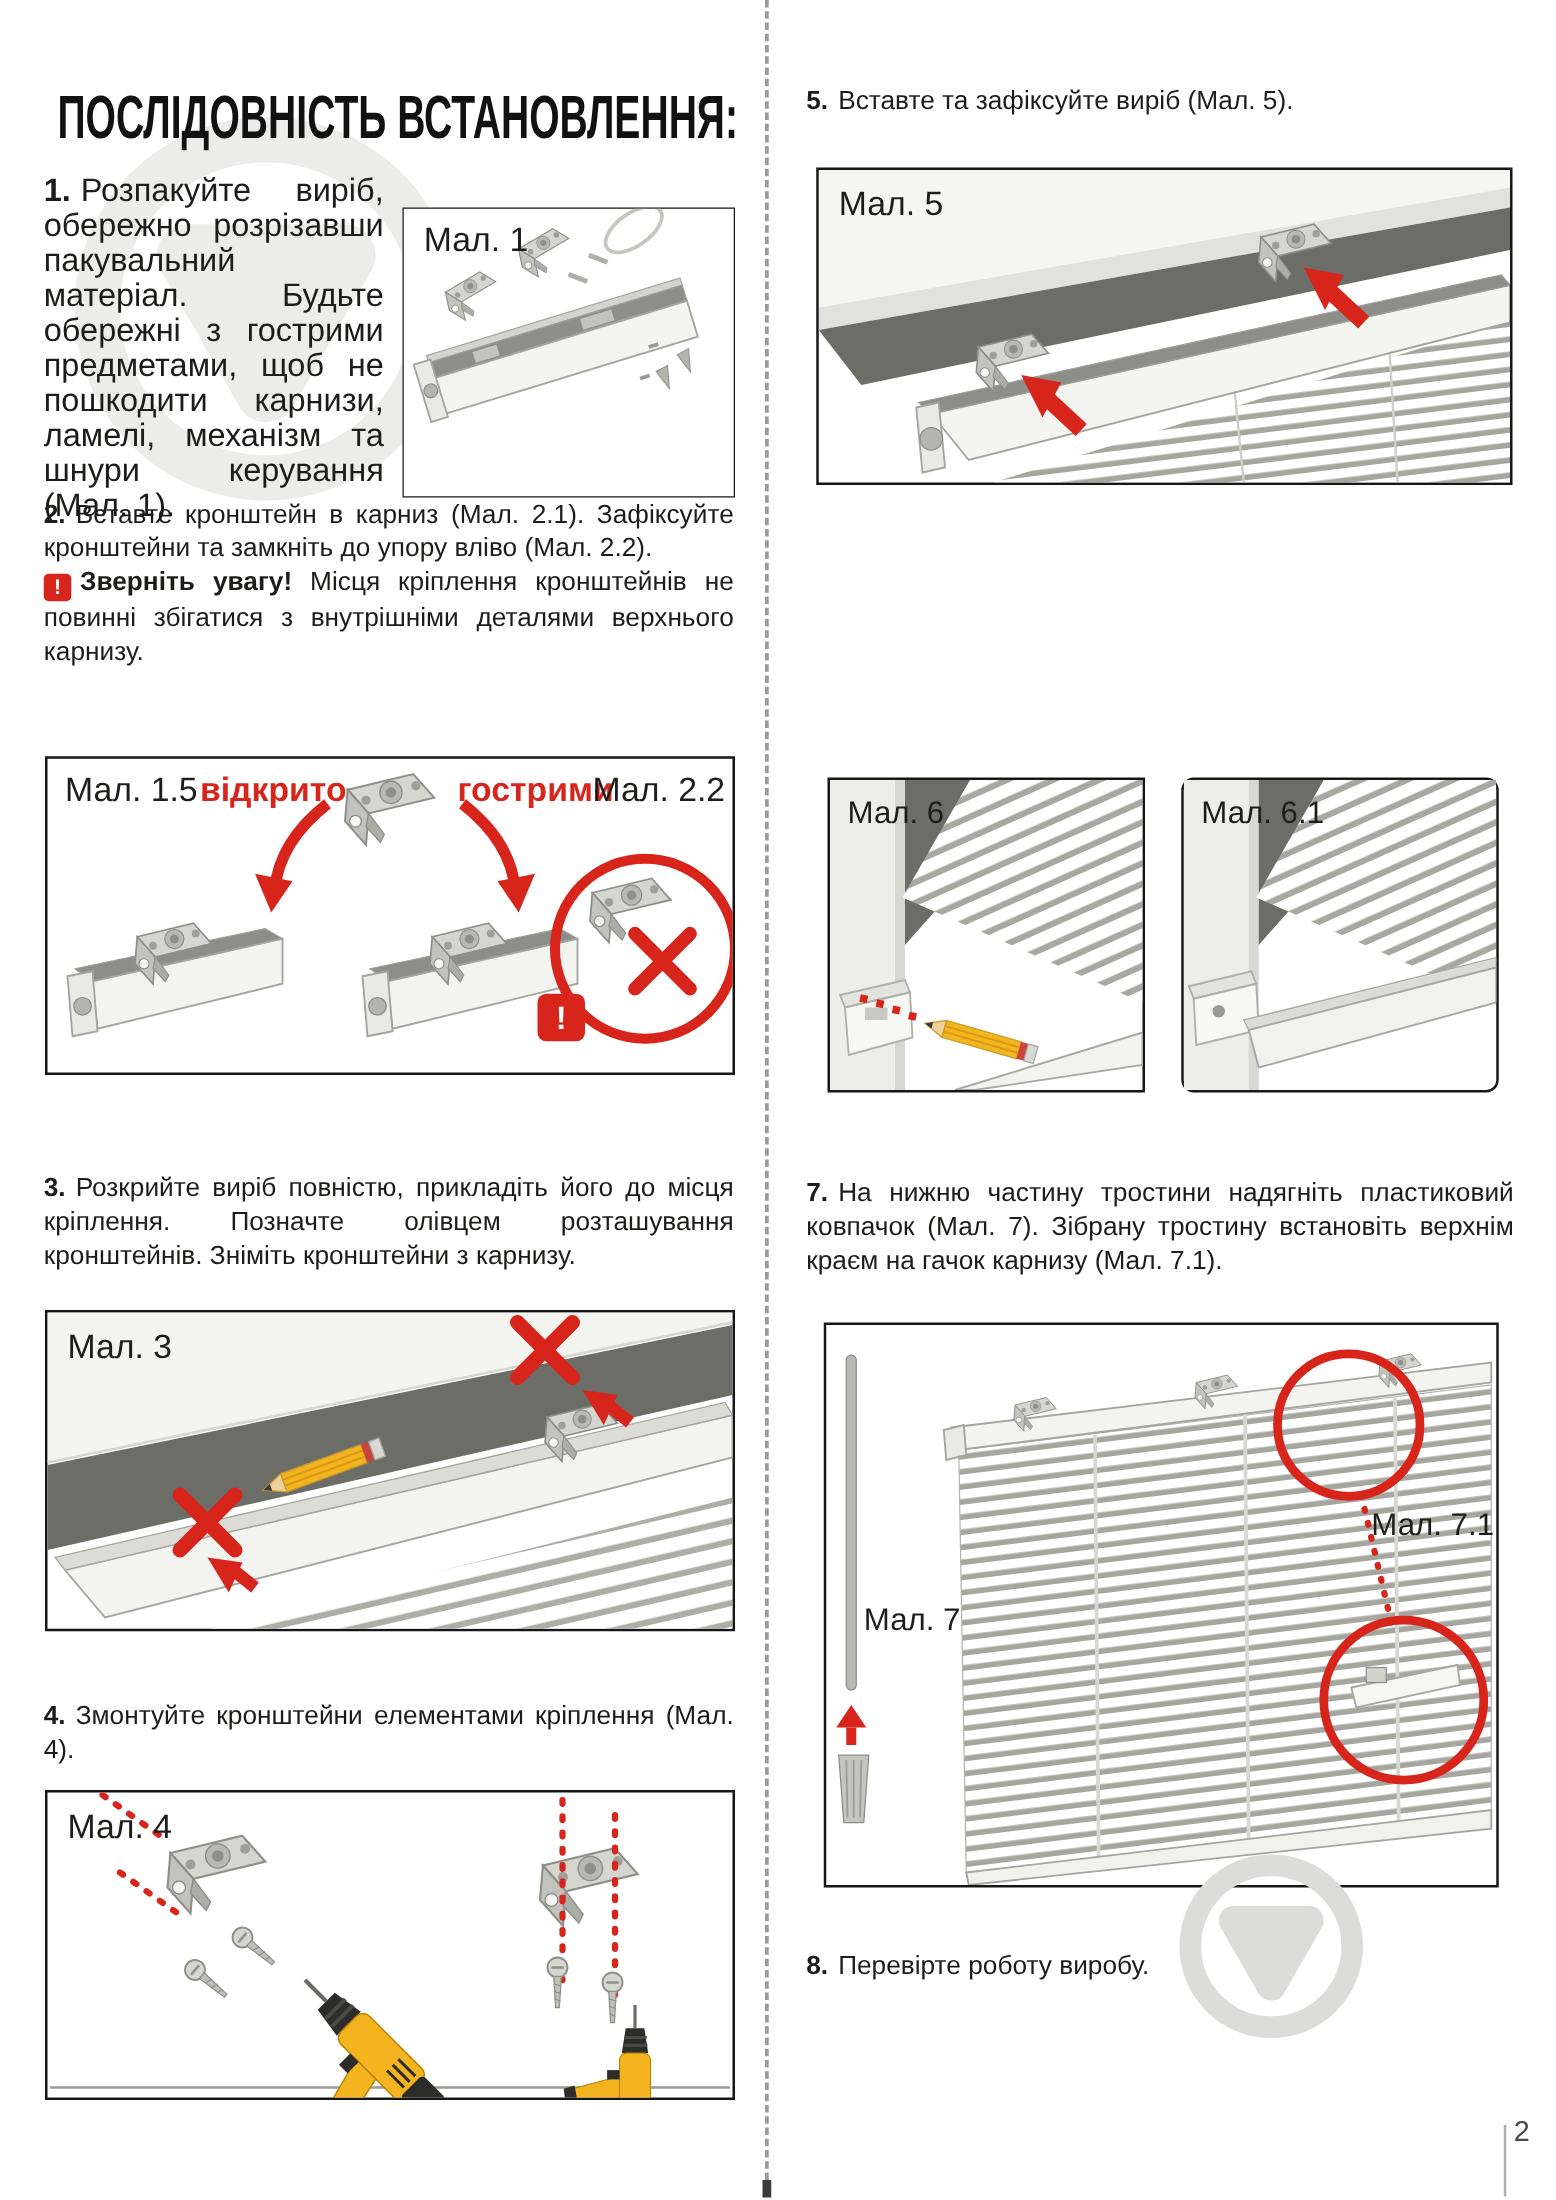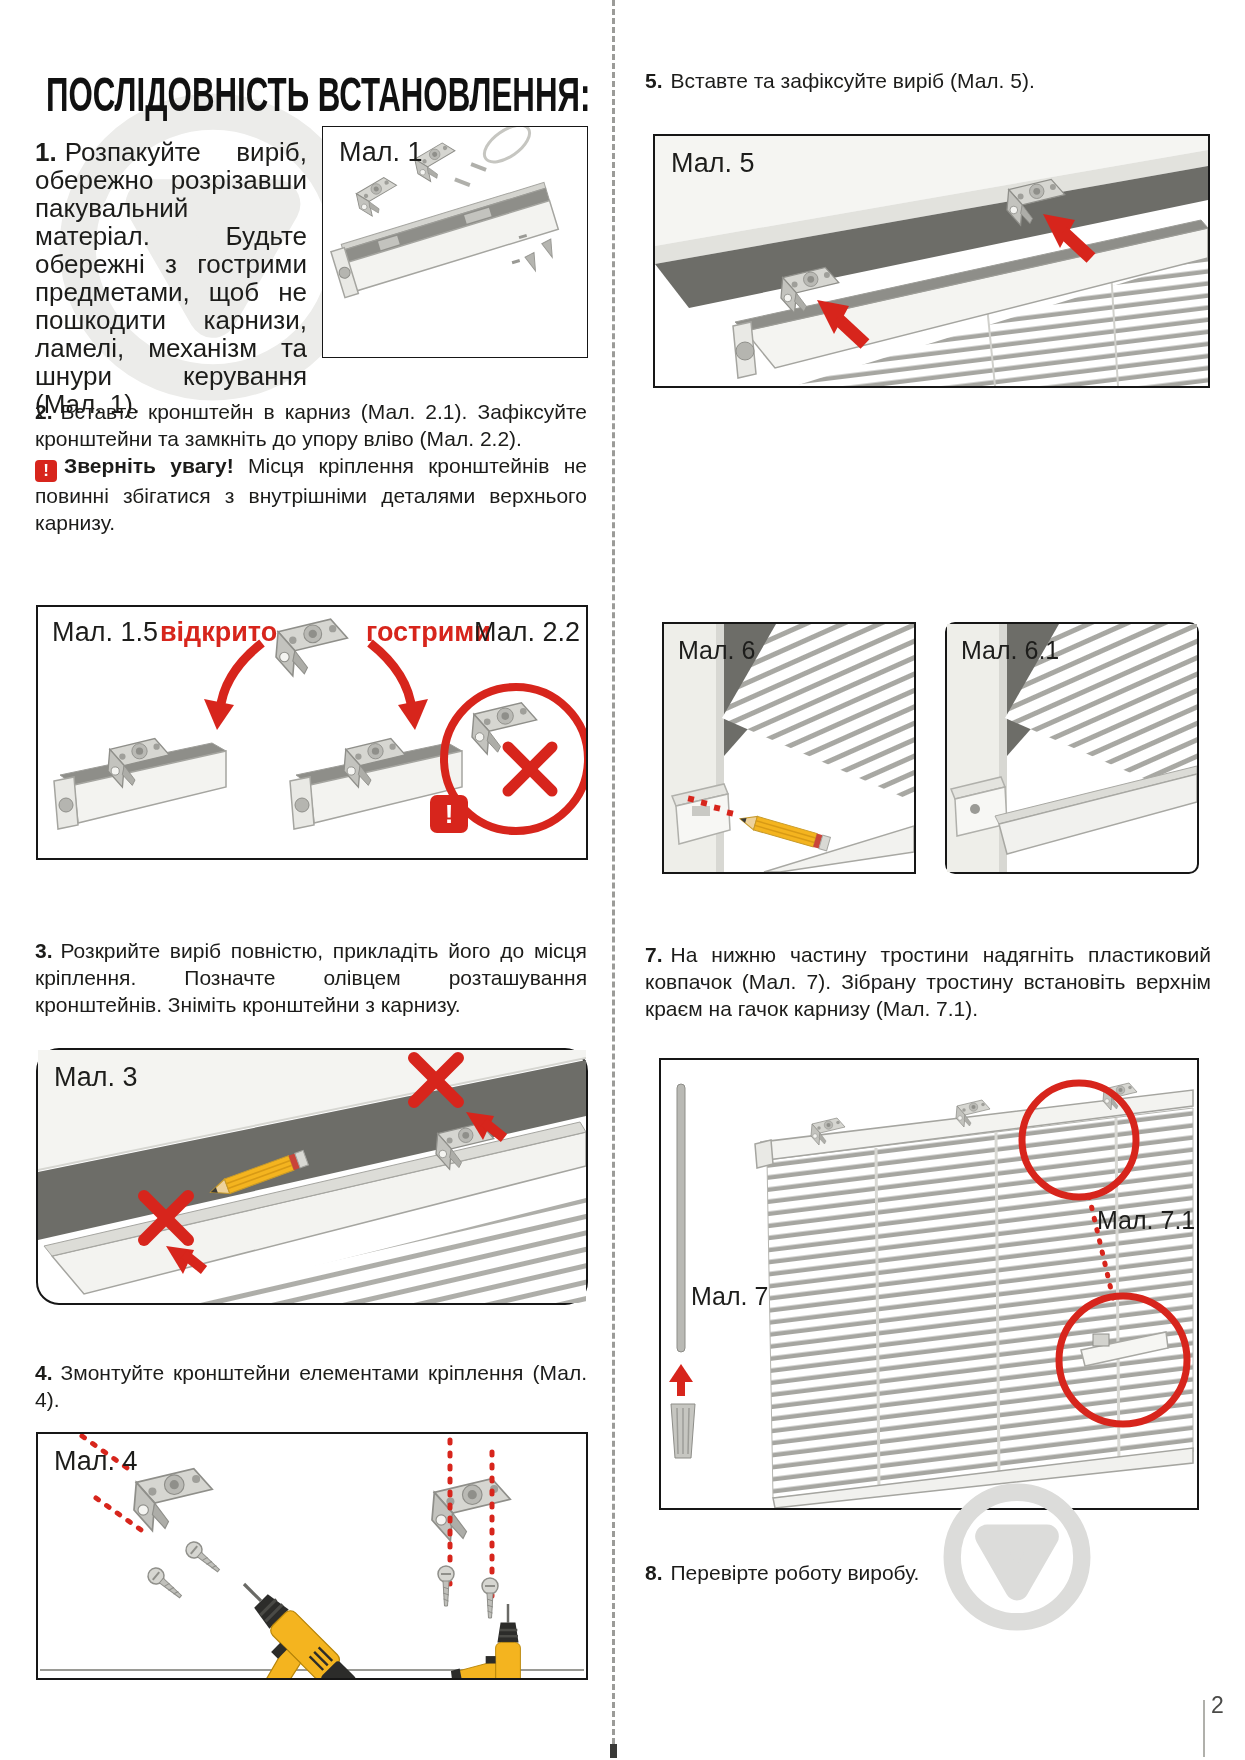--- a/index.html
+++ b/index.html
@@ -12,21 +12,21 @@
   
   .step{position:absolute;font-size:21px;line-height:27px;text-align:justify;color:#1c1c1a;z-index:1;}
   .step .num{font-weight:bold;margin-right:8px;}
   .step--narrow{font-size:26px;line-height:28px;}
   .warnline{margin-top:3px;}
   .warn-icon{display:inline-block;width:22px;height:22px;background:#d7251c;color:#fff;border-radius:4px;
              font-weight:bold;font-size:17px;line-height:22px;text-align:center;margin-right:7px;vertical-align:-3px;}
   .warn-label{font-weight:bold;}
   
   .fig{position:absolute;background:#fff;border:2px solid #161616;box-sizing:border-box;z-index:1;}
-  .fig--thin{border-width:1.5px;}
+  .fig--thin{border-width:1.5px;margin-top:40px;}
   .fig svg{position:absolute;left:0;top:0;}
   .figlabel{position:absolute;font-size:27px;color:#1d1d1b;z-index:3;}
   .figlabel--red{color:#d7251c;font-weight:bold;}
   .figlabel--sm{font-size:25px;}
   .alert-badge{position:absolute;width:38px;height:38px;background:#d7251c;border-radius:7px;color:#fff;
                font-size:26px;font-weight:bold;line-height:38px;text-align:center;z-index:3;}
   
   .divider{position:absolute;left:612px;top:0;height:1744px;width:0;border-left:3px dashed #9b9b98;z-index:0;}
   .divider-end{position:absolute;left:610px;top:1744px;width:7px;height:14px;background:#3a3a38;z-index:0;}
   
@@ -194,21 +194,21 @@
     <span class="figlabel figlabel--red" style="left:122px;top:10px;">відкрито</span>
     <span class="figlabel figlabel--red" style="left:328px;top:10px;">гострими</span>
     <span class="figlabel" style="left:436px;top:10px;">Мал. 2.2</span>
     <div class="alert-badge" style="left:392px;top:188px;">!</div>
   </div>
 
   <p class="step" style="left:35px;top:916px;width:552px;">
     <span class="num">3.</span><span>Розкрийте виріб повністю, прикладіть його до місця кріплення. Позначте олівцем розташування кронштейнів. Зніміть кронштейни з карнизу.</span>
   </p>
 
-  <div class="fig" style="left:36px;top:1048px;width:552px;height:257px;border-radius:23px;">
+  <div class="fig" style="left:36px;top:1048px;width:552px;height:257px;">
     <svg width="548" height="253" viewBox="0 0 548 253">
       <polygon points="0,0 548,0 548,8 0,120" fill="#f4f4f1"></polygon>
       <line x1="0" y1="120" x2="548" y2="8" stroke="#d6d6d1" stroke-width="2"></line>
       <polygon points="0,122 548,10 548,66 0,190" fill="#6d6d68"></polygon>
       <polygon points="130,253 548,148 548,253" fill="url(#stripes13)"></polygon>
       <polygon points="14,206 548,82 548,116 46,244" fill="#f3f3f0" stroke="#a5a5a0" stroke-width="1.5"></polygon>
       <polygon points="14,206 548,82 542,72 6,196" fill="#dcdcd7" stroke="#a5a5a0" stroke-width="1"></polygon>
       <use href="#sym-bracket" transform="translate(398,70) scale(0.85)"></use>
       <use href="#sym-pencil" transform="translate(170,135) rotate(-20) scale(1.1)"></use>
       <g>

